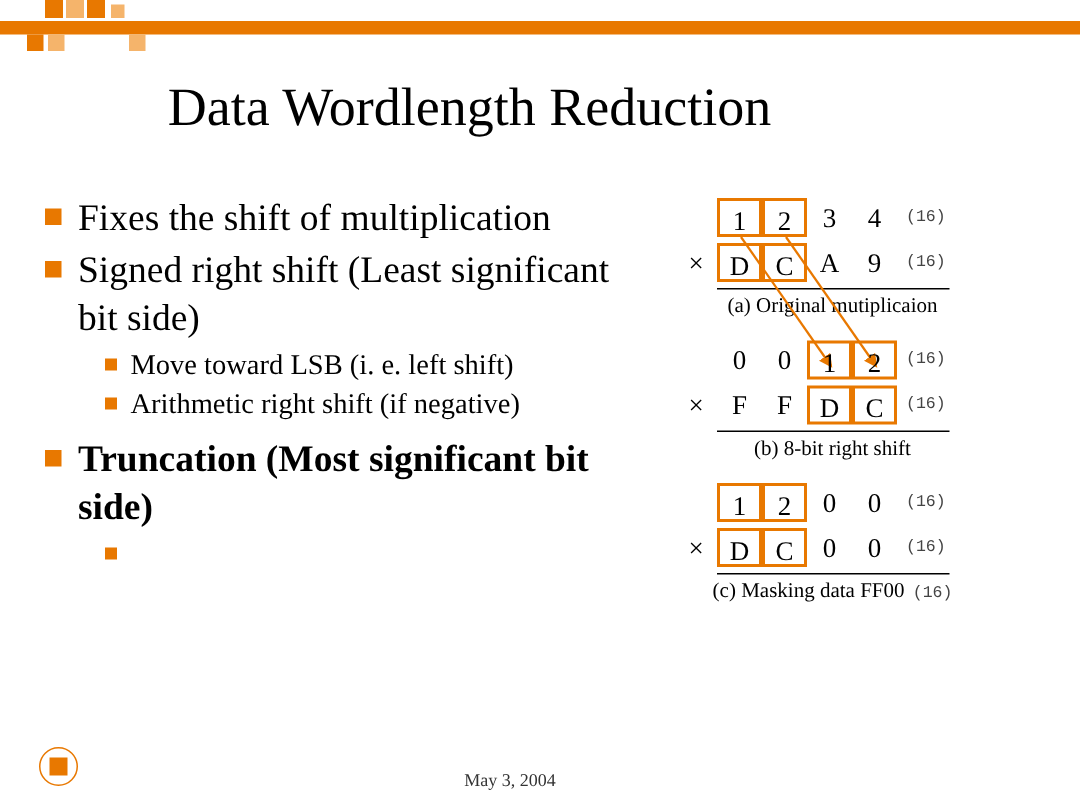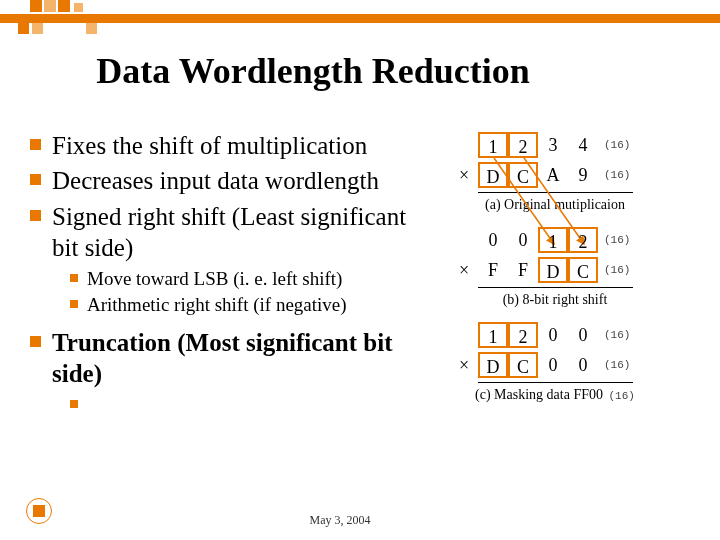--- a/index.html
+++ b/index.html
@@ -29,21 +29,21 @@
     position: absolute;
     background: #f5b46b;
   }
   .title {
     position: absolute;
     top: 50px;
     left: 0;
     width: 626px;
     text-align: center;
     font-size: 36px;
-    font-weight: 700;
+    font-weight: 400;
   }
   .content {
     position: absolute;
     top: 130px;
     left: 30px;
     width: 390px;
   }
   .li1 {
     display: flex;
     align-items: flex-start;
@@ -168,24 +168,20 @@
 
 <div class="title">Data Wordlength Reduction</div>
 
 <div class="content">
   <div class="li1">
     <span class="blk"></span>
     <span class="txt">Fixes the shift of multiplication</span>
   </div>
   <div class="li1">
     <span class="blk"></span>
-    <span class="txt">Decreases input data wordlength</span>
-  </div>
-  <div class="li1">
-    <span class="blk"></span>
     <span class="txt">Signed right shift (Least significant bit side)</span>
   </div>
   <div class="li2-wrap">
     <div class="li2">
       <span class="blk"></span>
       <span class="txt">Move toward LSB (i. e. left shift)</span>
     </div>
     <div class="li2">
       <span class="blk"></span>
       <span class="txt">Arithmetic right shift (if negative)</span>

